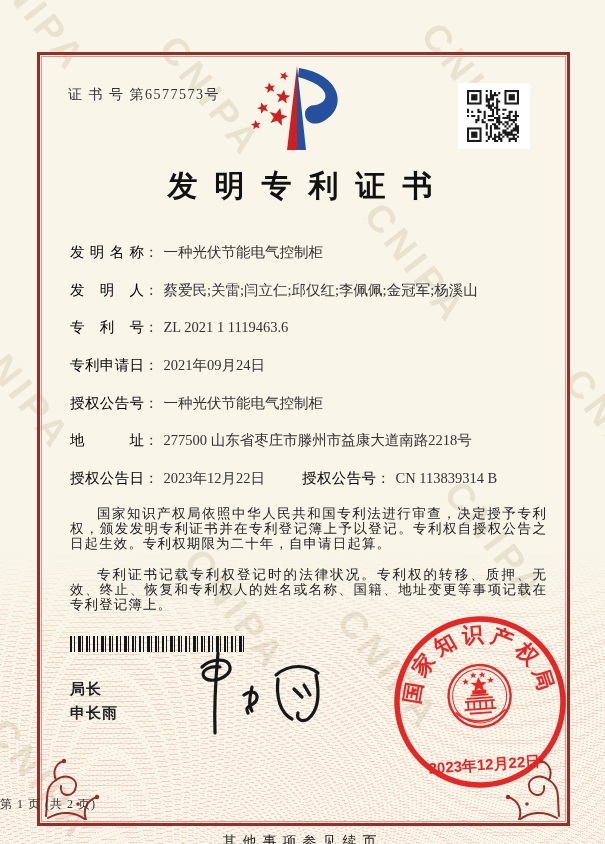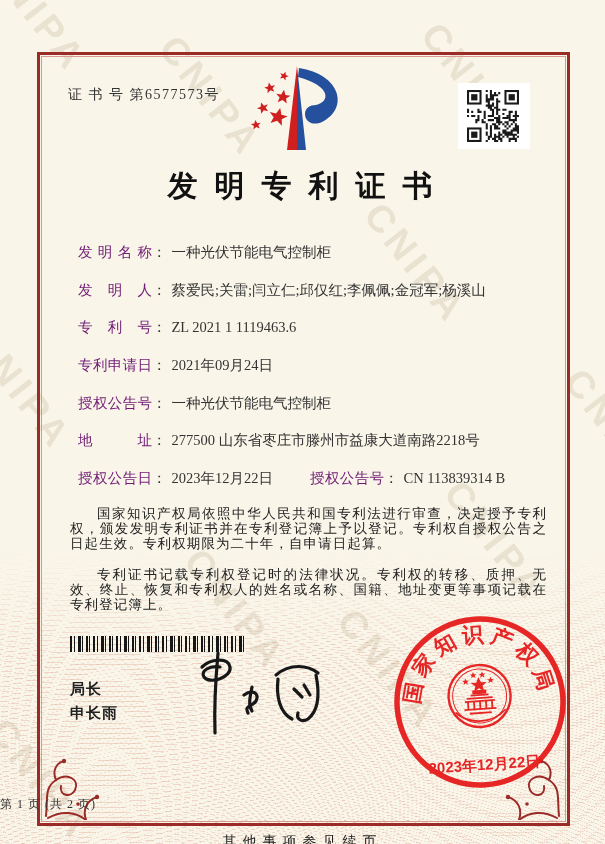--- a/index.html
+++ b/index.html
@@ -34,21 +34,21 @@
   .cert-no{position:absolute; left:68px; top:86px; font-size:14px; letter-spacing:1.5px; color:#333;text-align:center;}
   .logo{position:absolute; left:240px; top:62px; width:122px; height:100px;}
   .qr-wrap{position:absolute; left:458px; top:83px; width:72px; height:66px; background:#fff;}
   .qr-wrap svg{position:absolute; left:9px; top:7px;}
   .title{
     position:absolute; left:0; right:0; top:166px; text-align:center;
     font-size:30px; font-weight:bold; letter-spacing:17px; padding-left:12px; color:#111;
   }
   
   .frow{position:absolute; left:70px; font-size:14.5px; white-space:nowrap;}
-  .flabel{display:inline-block; width:74px; text-align:justify; text-align-last:justify; color:#701a75; vertical-align:bottom;margin-left:8px;}
+  .flabel{display:inline-block; width:74px; text-align:justify; text-align-last:justify; color:#000000; vertical-align:bottom;}
   .fcolon{color:#333;}
   .fvalue{margin-left:5px; color:#333;}
   .fpair2{position:absolute; left:232px; top:0;}
   
   .para{
     position:absolute; left:70px; width:477px; font-size:13.5px; line-height:15px;
     letter-spacing:1.1px; text-align:justify; text-indent:2em; color:#222;
   }
   
   .barcode{

